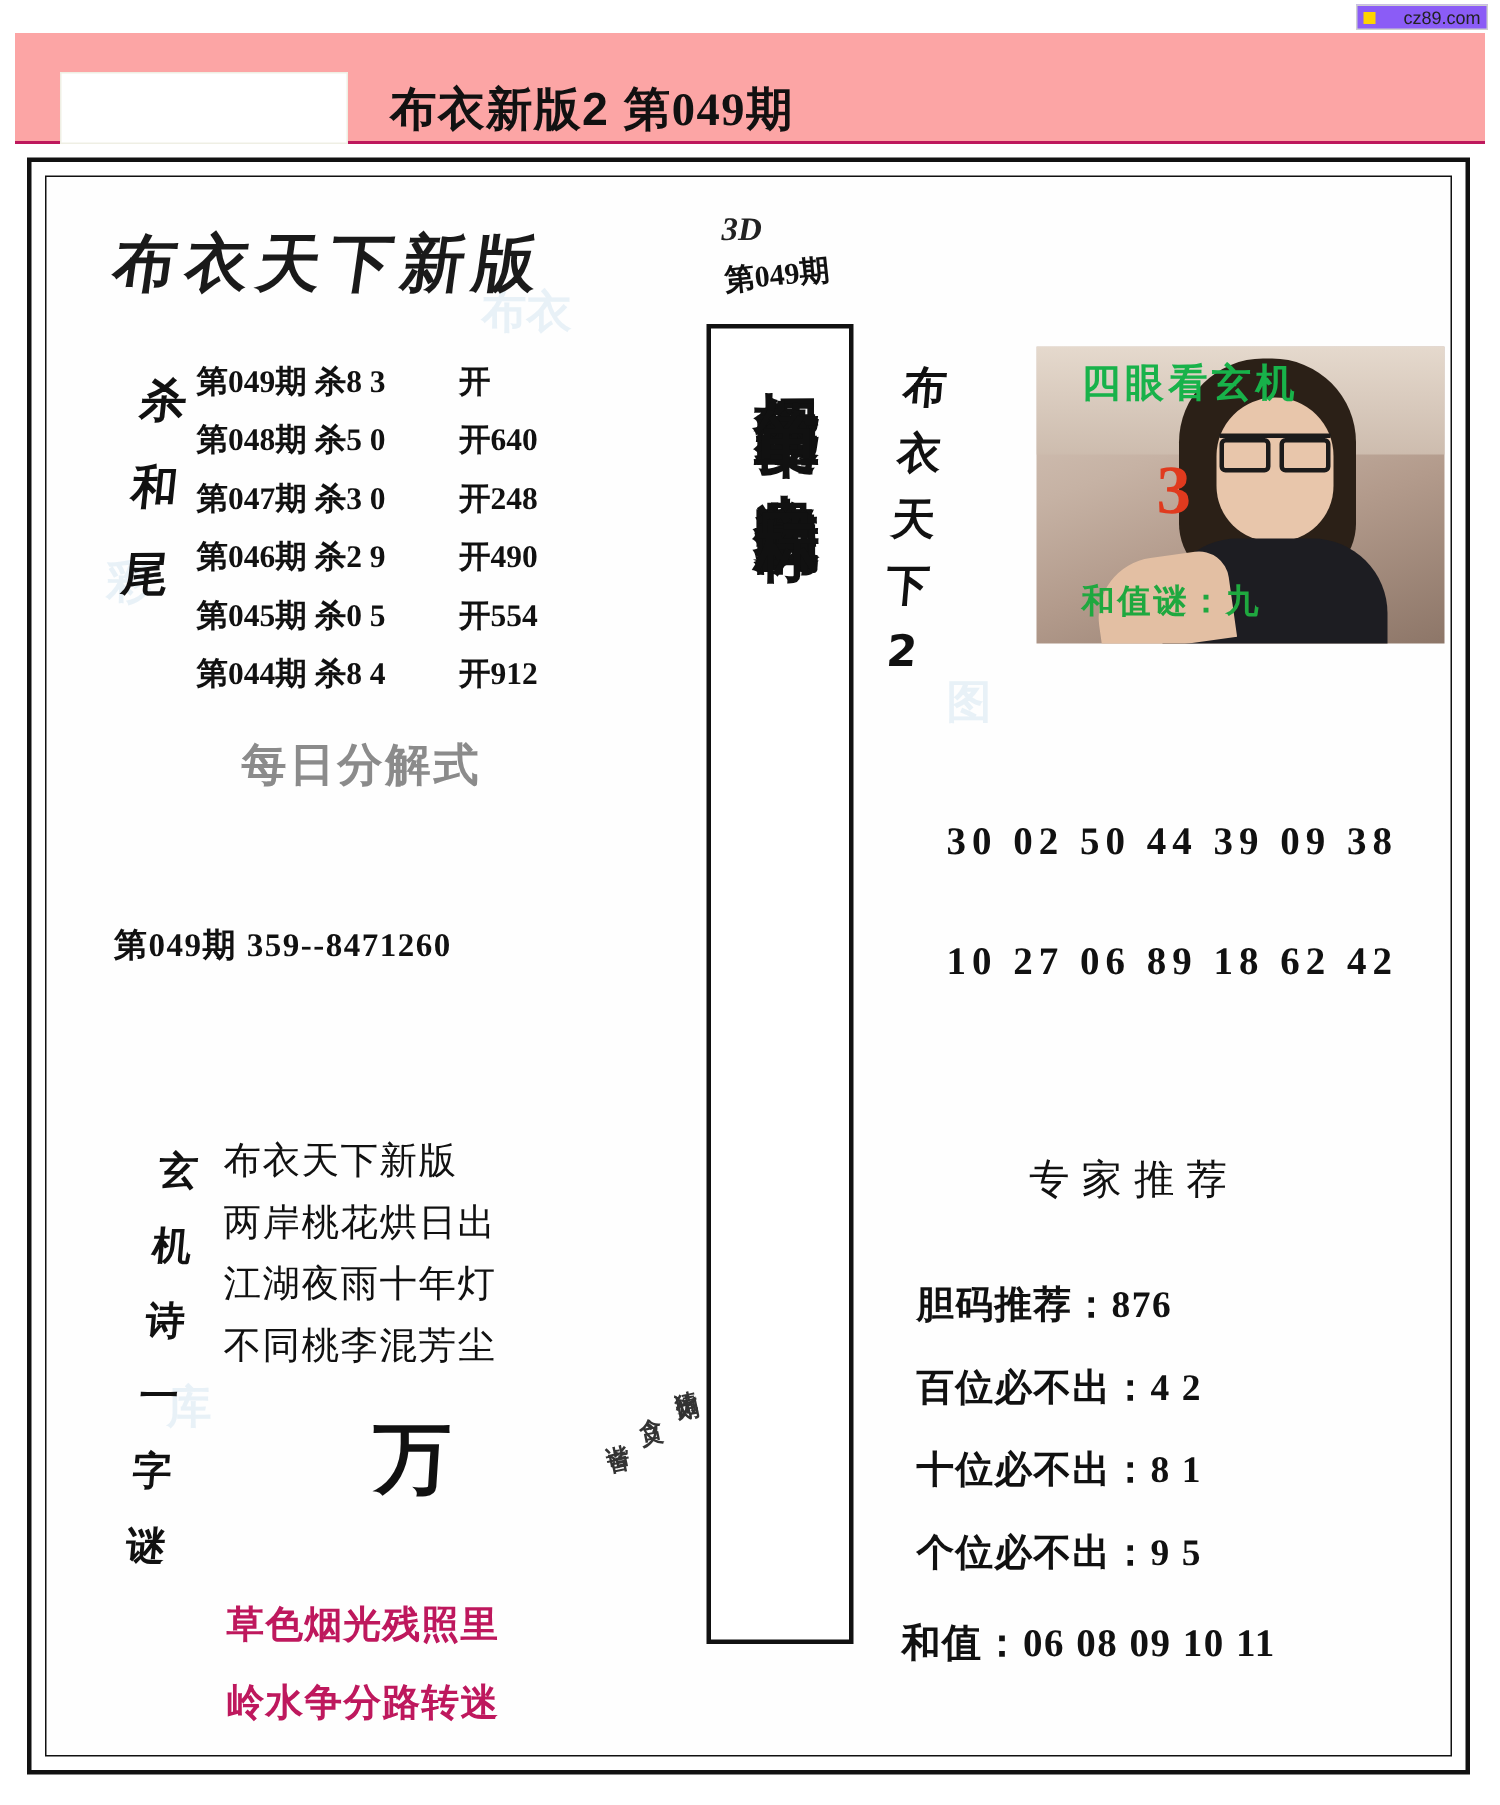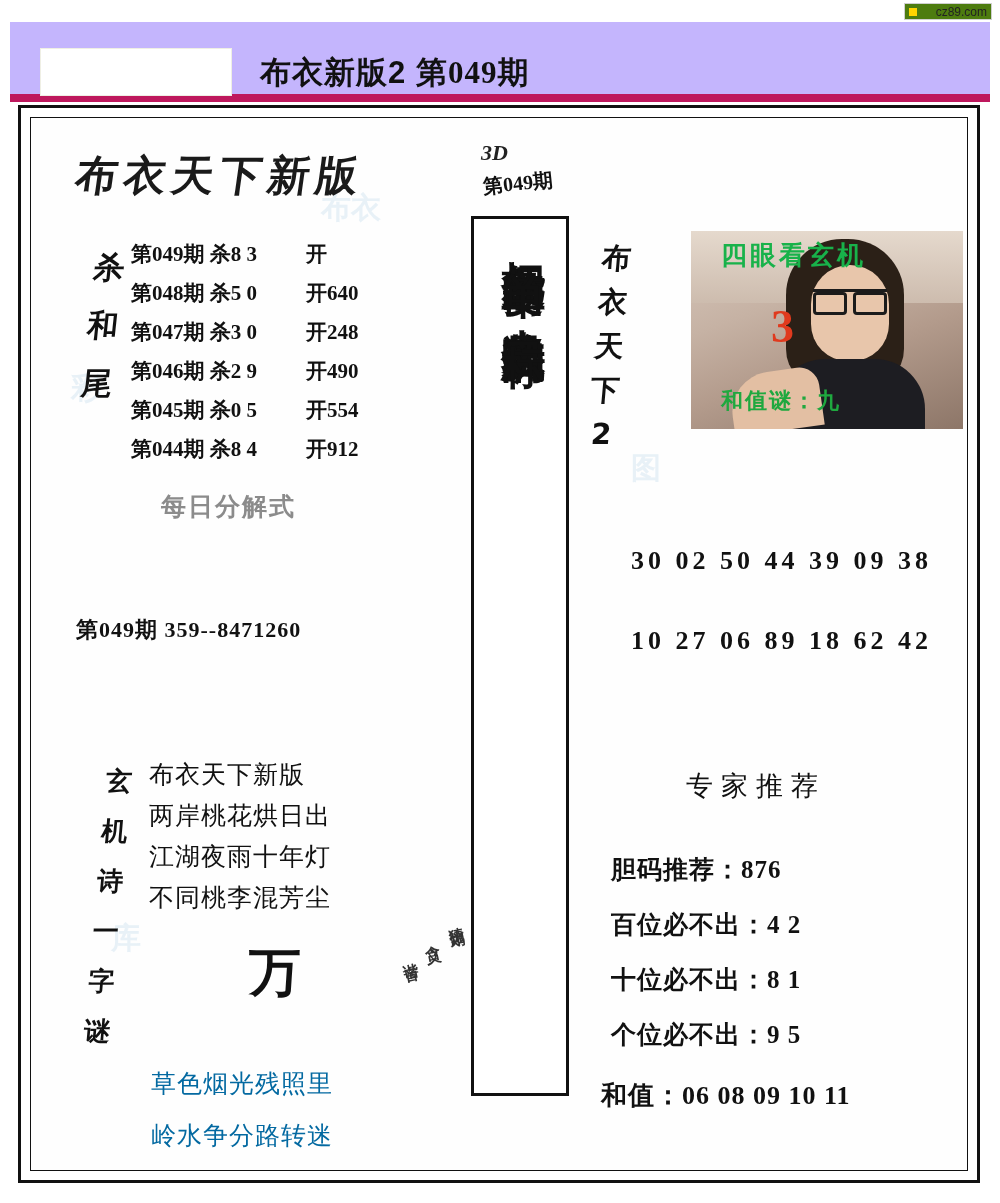--- a/index.html
+++ b/index.html
@@ -25,37 +25,37 @@
   .site-tag {
     position: absolute;
     right: 8px; top: 3px;
     height: 15px;
     display: flex;
     align-items: center;
     gap: 19px;
     font-family: "Liberation Sans", sans-serif;
     font-size: 12px;
     color: #222;
-    background: #4d7c0f;
+    background: #8b5cf6;
     border: 1px solid #cfcfcf;
     padding: 0 4px;
   }
   .site-tag .sq {
     width: 8px; height: 8px;
     background: #ffd400;
     display: inline-block;
   }
 
   
   .header-band {
     position: absolute;
     left: 10px; top: 22px;
     width: 980px; height: 72px;
-    background: #c4b5fd;
-    border-bottom: 8px solid #be185d;
+    background: #fca5a5;
+    border-bottom: 2px solid #be185d;
   }
   .header-white-box {
     position: absolute;
     left: 30px; top: 26px;
     width: 190px; height: 46px;
     background: #ffffff;
     border: 1px solid #efefe4;
   }
   .header-title {
     position: absolute;
@@ -157,21 +157,21 @@
     font-weight: bold;
     color: #111;
     white-space: nowrap;
   }
   .kill-row .k-issue { width: 175px; }
   .kill-row .k-open  { width: 120px; }
 
   .daily {
     position: absolute;
     left: 130px; top: 372px;
-    font-size: 25px;
+    font-size: 30px;
     color: #8b8b8b;
     font-weight: bold;
     letter-spacing: 2px;
     font-family: "DejaVu Sans", sans-serif;
     text-align: right;
   }
   .decomp {
     position: absolute;
     left: 45px; top: 497px;
     font-size: 22px;
@@ -225,22 +225,23 @@
   }
   .rh1 { left: 42px; top: 8px; transform: rotate(-12deg); }
   .rh2 { left: 18px; top: 26px; transform: rotate(-12deg); }
   .rh3 { left: -4px; top: 44px; transform: rotate(-12deg); }
 
   .bottom-lines {
     position: absolute;
     left: 120px; top: 940px;
     font-size: 25px;
     line-height: 52px;
-    color: #0369a1;
+    color: #be185d;
     letter-spacing: 1px;
+    font-weight: bold;
   }
 
   
   .banner {
     position: absolute;
     left: 440px; top: 98px;
     width: 98px; height: 880px;
     border: 3px solid #111;
     background: #ffffff;
     box-sizing: border-box;

